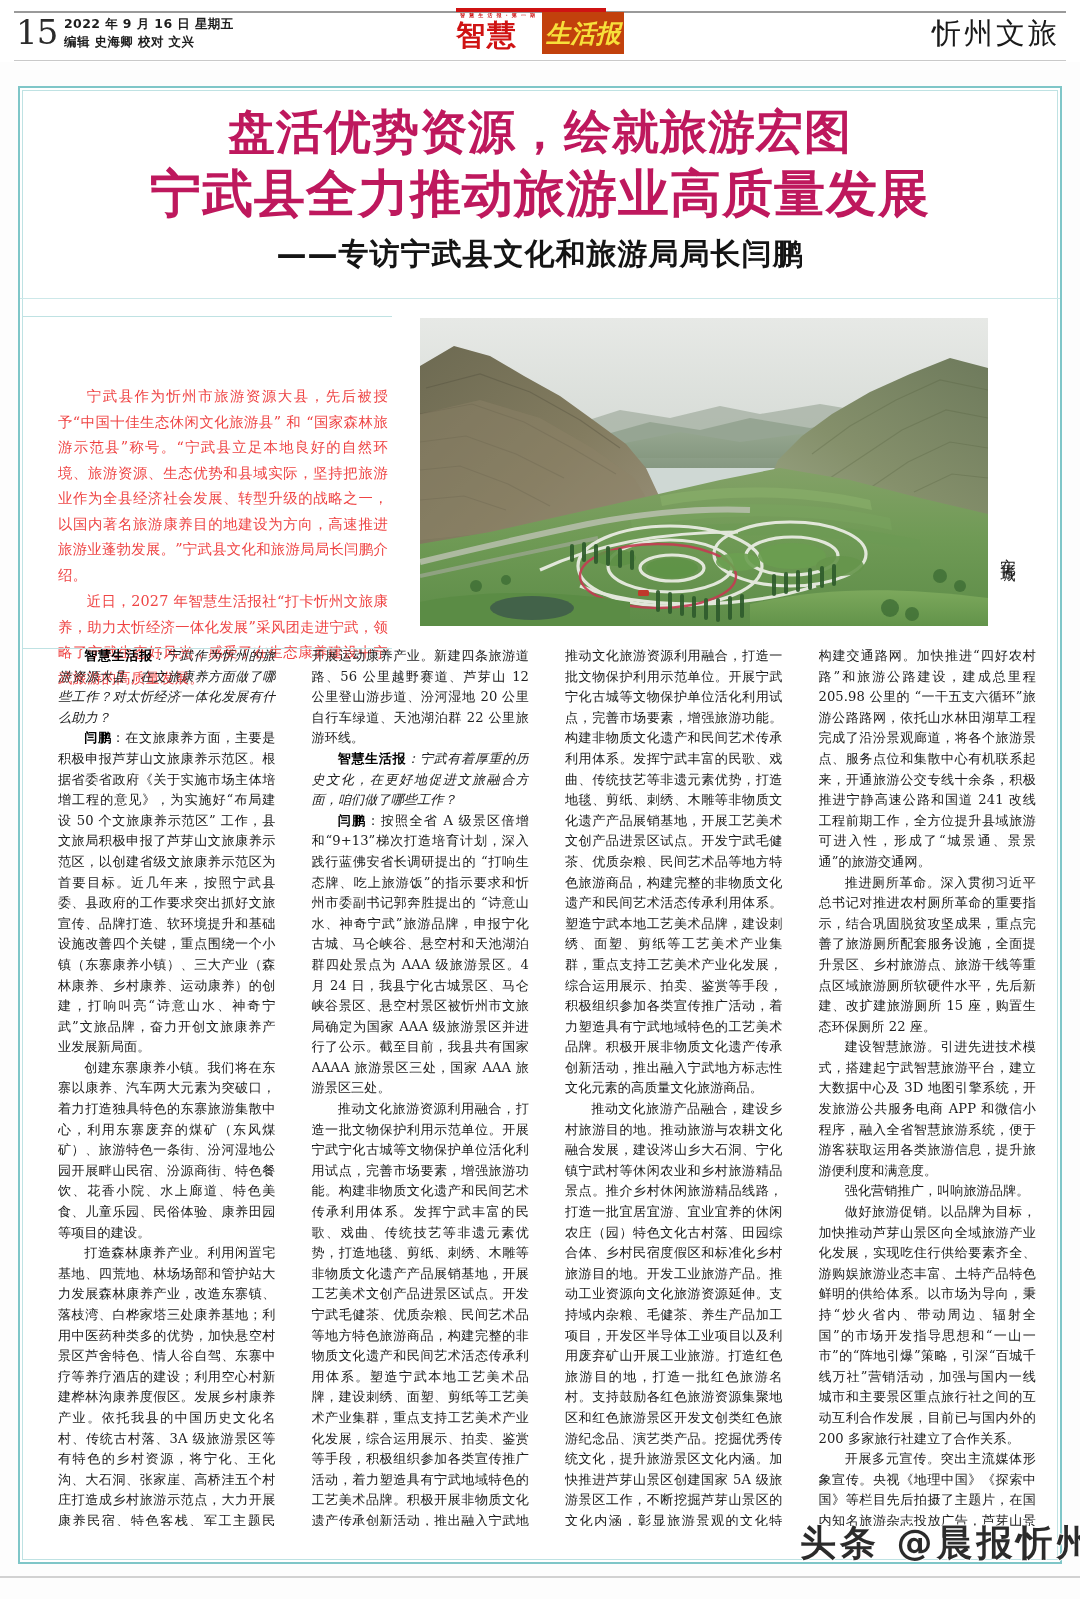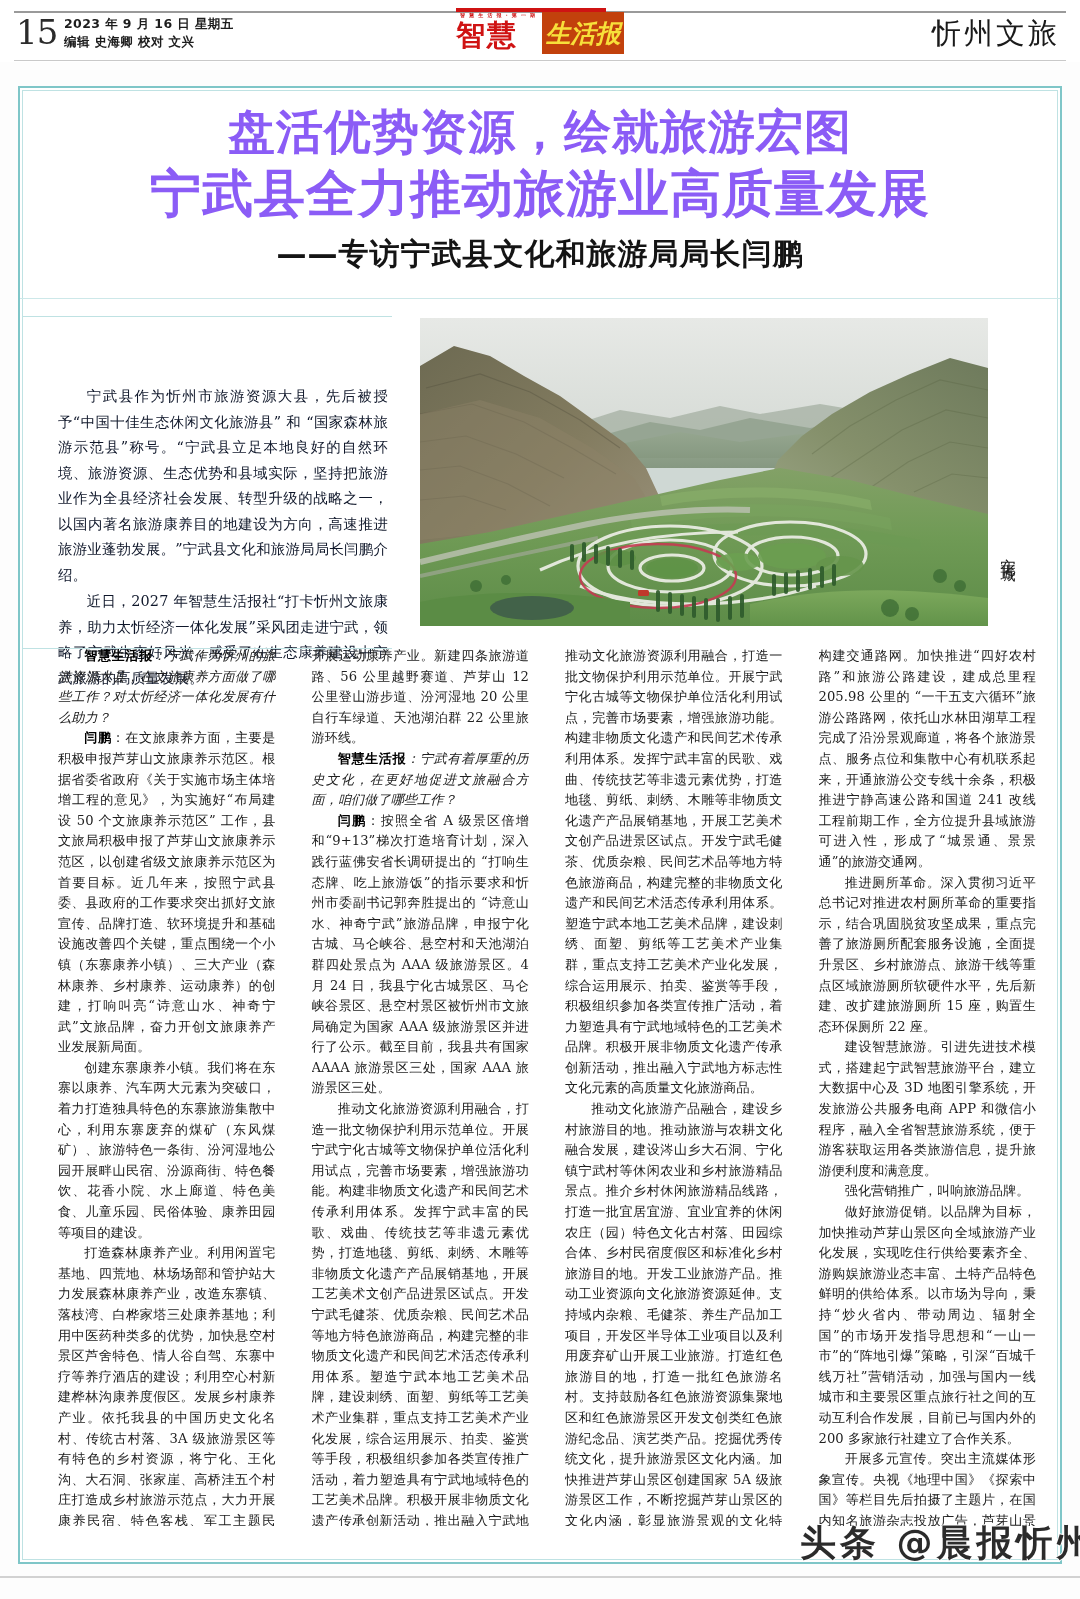--- a/index.html
+++ b/index.html
@@ -96,21 +96,21 @@
     pointer-events: none;
   }
 
   
   #headline-block {
     position: absolute; left: 18px; top: 104px;
     width: 1044px; text-align: center;
   }
   .hl-line {
     font-family: "DejaVu Serif", "Liberation Serif", serif;
-    font-weight: 900; color: #8b5cf6;
+    font-weight: 900; color: #be185d;
     line-height: 1.18; letter-spacing: 1px;
   }
   #hl1 { font-size: 47px; }
   #hl2 { font-size: 51px; margin-top: 4px; }
   #subhead {
     margin-top: 10px;
     font-family: "DejaVu Sans", "Liberation Sans", sans-serif;
     font-size: 30px; font-weight: 700; color: #141414;
     letter-spacing: 1px;
   }
@@ -138,21 +138,21 @@
     font-size: 15px; color: #1c1c1c; letter-spacing: 3px;
     white-space: nowrap;
   }
 
   
   #intro {
     position: absolute; left: 58px; top: 384px;
     width: 330px;
     font-family: "DejaVu Serif", "Liberation Serif", serif;
     font-size: 14.4px; line-height: 25.5px;
-    color: #0f172a; text-align: justify;
+    color: #ef4444; text-align: justify;
     letter-spacing: 0.2px;
   }
   #intro p { text-indent: 2em; margin-bottom: 1px; }
 
   #intro-rule {
     position: absolute; left: 22px; top: 648px;
     width: 370px; height: 1px; background: #bfe2e3;
   }
   #col-left-rule-a {
     position: absolute; left: 22px; top: 316px;
@@ -198,21 +198,21 @@
 <body>
 
 <div id="page">
 
   <div id="masthead">
     <div id="masthead-rule-top"></div>
 
     <div id="page-number">15</div>
 
     <div id="issue-meta">
-      <div>2023 年 9 月 16 日  星期五</div>
+      <div>2022 年 9 月 16 日  星期五</div>
       <div>编辑 史海卿  校对 文兴</div>
     </div>
 
     <div id="logo">
       <div id="logo-topbar"></div>
       <div id="logo-microtext">智 慧 生 活 报 · 第 一 期</div>
       <div id="logo-smart">智慧</div>
       <div id="logo-red-block">
         <div id="logo-life">生活报</div>
       </div>

